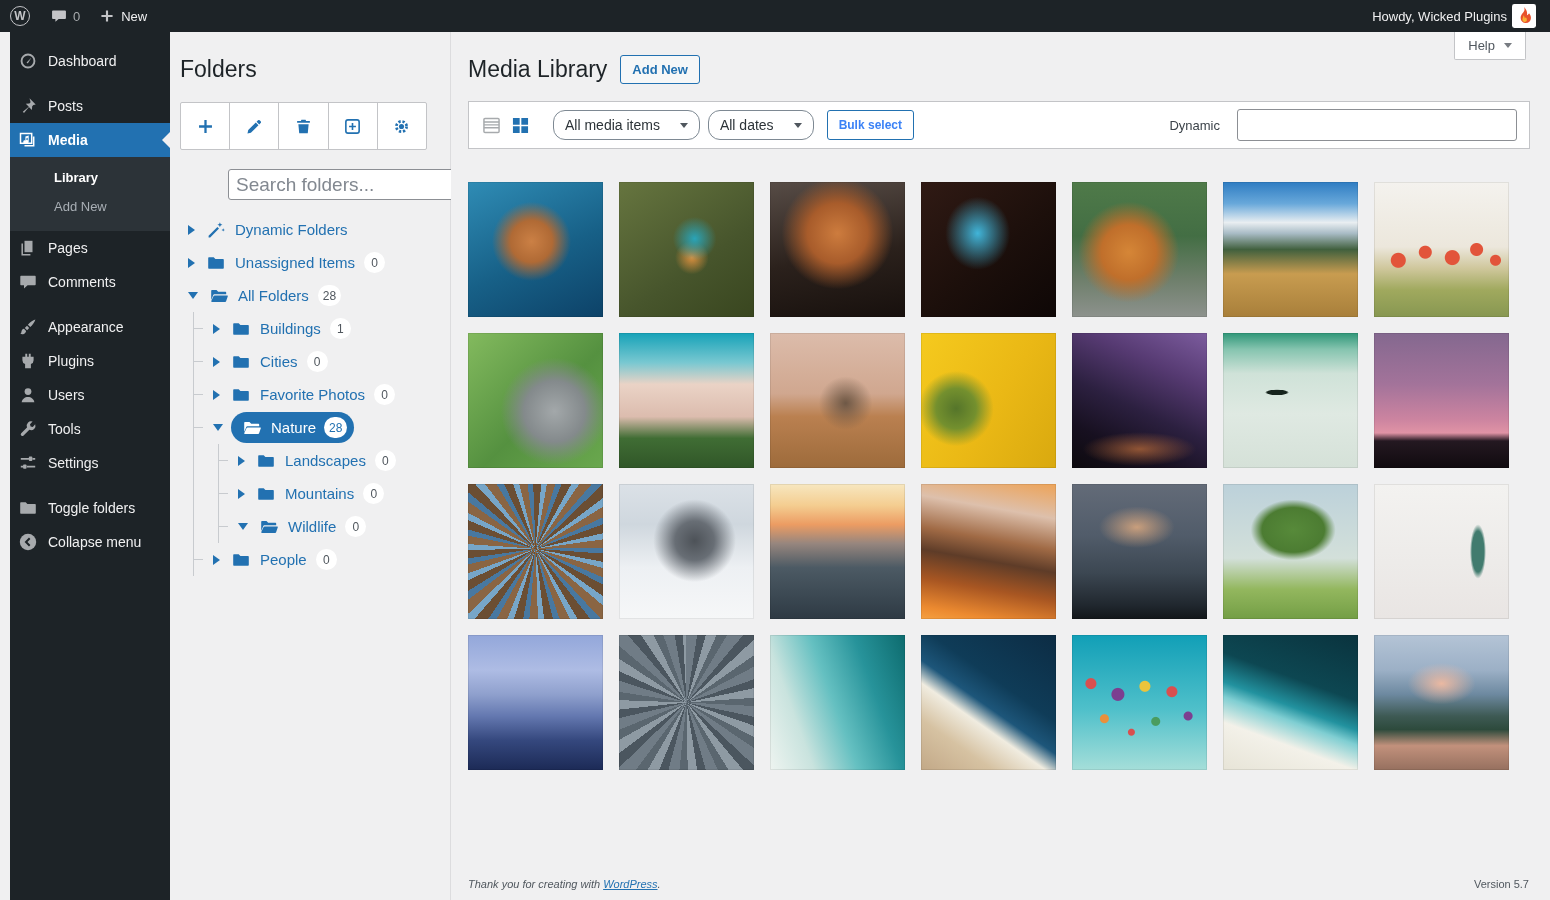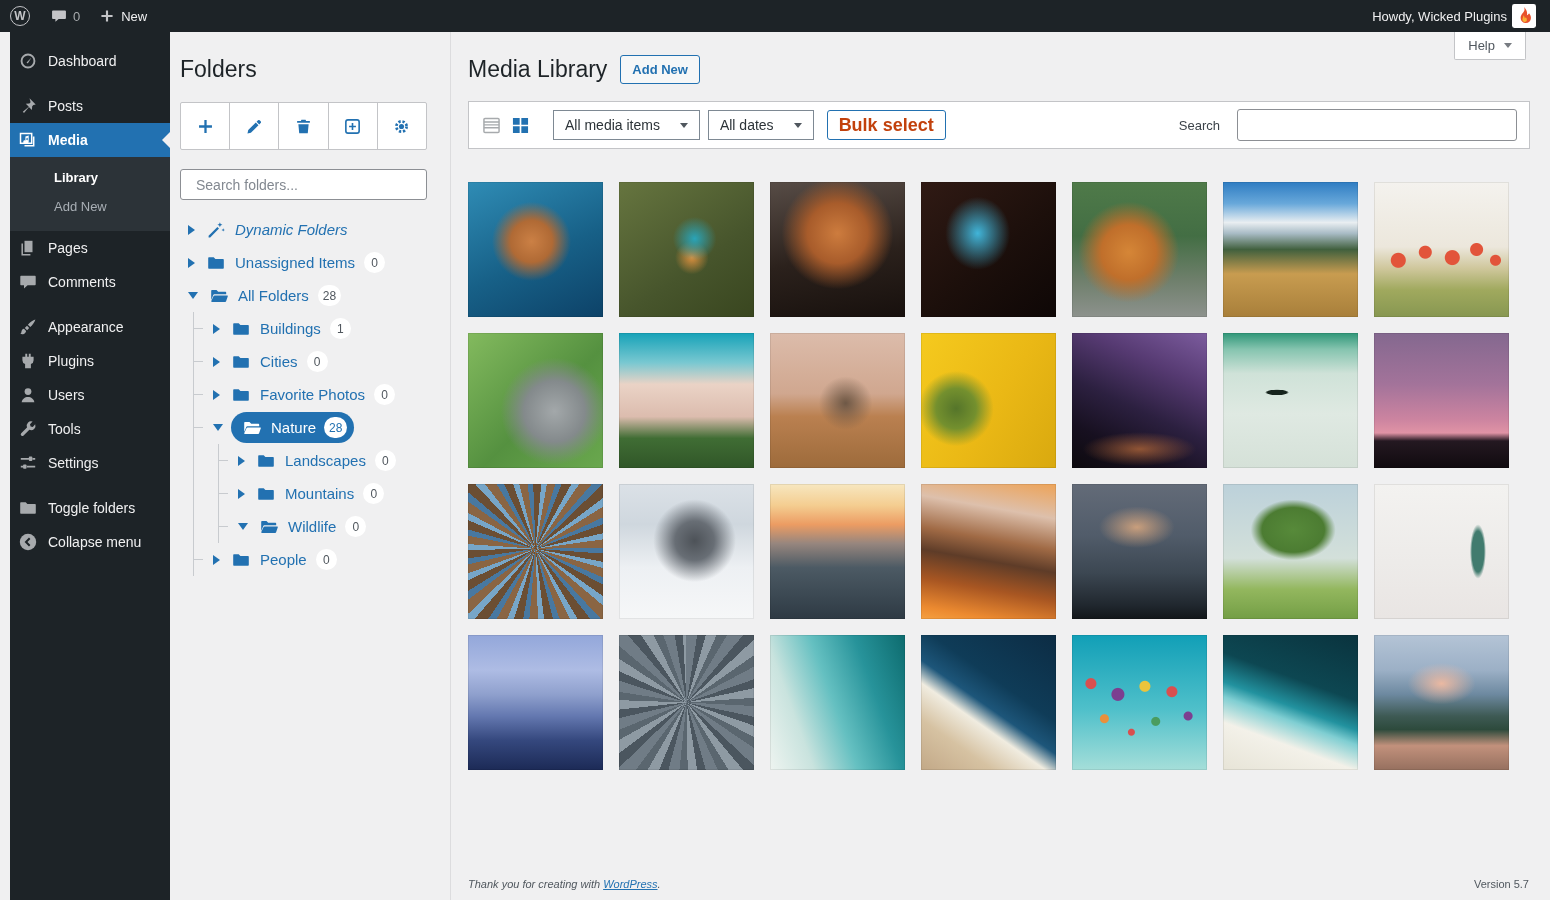--- a/index.html
+++ b/index.html
@@ -43,22 +43,22 @@
     background:#f0f0f1; border-right:1px solid #dcdcde; padding-left:20px; }
   .fp-title { font-size:23px; font-weight:400; color:#1d2327; margin:24px 0 0; }
   .fp-toolbar { display:flex; width:247px; height:48px; background:#fff;
     border:1px solid #c3c4c7; margin-top:19px; border-radius:2px; }
   .fp-tool { flex:1; display:flex; align-items:center; justify-content:center;
     color:#2271b1; border-right:1px solid #c3c4c7; cursor:pointer; }
   .fp-tool:last-child { border-right:none; }
   .fp-tool svg { width:19px; height:19px; }
   .fp-search { margin-top:19px; }
   .fp-search input { width:247px; height:31px; border:1px solid #8c8f94; border-radius:3px;
-    padding:0 15px; font-size:14px; color:#2c3338; background:#fff;
-    font-family:"Liberation Sans", sans-serif; }
+    padding:0 7px; font-size:19px; color:#2c3338; background:#fff;
+    font-family:"Liberation Sans", sans-serif;margin-left:48px; }
   .fp-search input::placeholder { color:#828890; }
   .tree { margin-top:13px; }
   .tree-row { display:flex; align-items:center; height:33px; color:#2271b1;
     font-size:15px; cursor:pointer; }
   .arrow { width:0; height:0; margin-right:11px; flex:none; }
   .arrow.right { border-left:7px solid #2271b1; border-top:5px solid transparent;
     border-bottom:5px solid transparent; }
   .arrow.down { border-top:7px solid #2271b1; border-left:5px solid transparent;
     border-right:5px solid transparent; }
   .node-icon { width:20px; height:20px; display:inline-flex; color:#2271b1;
@@ -85,25 +85,25 @@
   .add-new-btn { border:1px solid #2271b1; color:#2271b1; background:#f6f7f7;
     font-size:13px; font-weight:600; padding:6px 11px; border-radius:3px; cursor:pointer;
     font-family:"Liberation Sans", sans-serif; }
   .toolbar { margin:17px 20px 0 17px; background:#fff; border:1px solid #c3c4c7;
     height:48px; display:flex; align-items:center; padding:0 12px; gap:8px; }
   .view-icon { width:21px; height:21px; display:inline-flex; cursor:pointer; }
   .view-icon svg { width:100%; height:100%; }
   .view-icon.list { color:#a7aaad; }
   .view-icon.grid { color:#2271b1; margin-right:14px; }
   .select { display:flex; align-items:center; justify-content:space-between;
-    border:1px solid #7e8993; border-radius:0; background:#fff; height:30px;
+    border:1px solid #7e8993; border-radius:12px; background:#fff; height:30px;
     padding:0 11px; font-size:14px; color:#2c3338; gap:20px; cursor:pointer; }
   .select .chev-down { border-top-color:#50575e; }
-  .bulk-btn { border:1px solid #2271b1; color:#c2410c; background:#fff; border-radius:3px;
-    height:30px; padding:0 11px; font-size:18px; font-weight:600; cursor:pointer;
+  .bulk-btn { border:1px solid #2271b1; color:#3b82f6; background:#fff; border-radius:3px;
+    height:30px; padding:0 11px; font-size:12px; font-weight:600; cursor:pointer;
     margin-left:5px; font-family:"Liberation Sans", sans-serif; }
   .tb-spacer { flex:1; }
   .search-label { font-size:13px; color:#3c434a; margin-right:9px; }
   .search-input { width:280px; height:32px; border:1px solid #8c8f94; border-radius:3px;
     background:#fff; font-family:"Liberation Sans", sans-serif; padding:0 8px; font-size:14px; }
   .grid-wrap { margin:33px 0 0 17px; display:grid; grid-template-columns:repeat(7,135px);
     gap:16px; width:1041px; }
   .thumb { width:135px; height:135px; box-shadow:inset 0 0 0 1px rgba(0,0,0,.08);
     cursor:pointer; }
   .footer { position:absolute; left:17px; right:21px; bottom:10px; display:flex;
@@ -302,21 +302,21 @@
             <circle cx="10" cy="10" r="5.4" fill="none" stroke="currentColor" stroke-width="2.8" stroke-dasharray="2.4 1.9"></circle>
             <circle cx="10" cy="10" r="2.7"></circle>
           </svg>
         </span>
       </div>
     </div>
   <div class="fp-search">
     <input type="text" placeholder="Search folders..." style="">
   </div>
   <div class="tree">
-      <div class="tree-row" style="padding-left: 8px; font-style: italic;">
+      <div class="tree-row" style="padding-left: 8px;">
         <span class="arrow right"></span>
         <span class="node-icon">
           <svg viewBox="0 0 20 20" fill="currentColor">
             <path d="M2.6 15.8 11.4 7l1.6 1.6-8.8 8.8H2.6zM13.9 2.3l.7 1.8 1.8.7-1.8.7-.7 1.8-.7-1.8-1.8-.7 1.8-.7zM17.2 8.2l.5 1.2 1.2.5-1.2.5-.5 1.2-.5-1.2-1.2-.5 1.2-.5z"></path>
           </svg>
         </span>
         <span class="node-label">Dynamic Folders</span>
       </div>
       <div class="tree-row" style="padding-left: 8px;">
         <span class="arrow right"></span>
@@ -452,21 +452,21 @@
     <div class="select">
       <span>All media items</span>
       <span class="chev-down"></span>
     </div>
     <div class="select">
       <span>All dates</span>
       <span class="chev-down"></span>
     </div>
     <button class="bulk-btn">Bulk select</button>
     <span class="tb-spacer"></span>
-    <span class="search-label">Search</span>
+    <span class="search-label">Dynamic</span>
     <input class="search-input" type="text" value="" style="">
   </div>
 
   <div class="grid-wrap">
       <div class="thumb" style="background: radial-gradient(circle at 47% 44%, rgb(203, 128, 69) 0%, rgb(176, 106, 53) 20%, rgba(176, 106, 53, 0) 38%), linear-gradient(155deg, rgb(47, 140, 181) 0%, rgb(23, 96, 135) 55%, rgb(13, 66, 104) 100%);"></div>
       <div class="thumb" style="background: radial-gradient(circle at 56% 42%, rgb(42, 164, 184) 0%, rgba(42, 164, 184, 0) 20%), radial-gradient(circle at 54% 56%, rgb(217, 143, 62) 0%, rgba(217, 143, 62, 0) 16%), linear-gradient(145deg, rgb(102, 117, 63) 0%, rgb(71, 85, 44) 60%, rgb(57, 70, 31) 100%);"></div>
       <div class="thumb" style="background: radial-gradient(circle at 50% 38%, rgb(205, 124, 62) 0%, rgb(168, 92, 43) 28%, rgba(168, 92, 43, 0) 52%), linear-gradient(170deg, rgb(87, 76, 70) 0%, rgb(43, 33, 28) 55%, rgb(23, 16, 13) 100%);"></div>
       <div class="thumb" style="background: radial-gradient(40% 45% at 42% 38%, rgb(65, 181, 217) 0%, rgba(65, 181, 217, 0) 60%), linear-gradient(140deg, rgb(48, 26, 20) 0%, rgb(28, 15, 11) 55%, rgb(14, 7, 6) 100%);"></div>
       <div class="thumb" style="background: radial-gradient(circle at 42% 52%, rgb(213, 134, 55) 0%, rgb(192, 111, 43) 26%, rgba(192, 111, 43, 0) 48%), linear-gradient(rgb(79, 122, 73) 0%, rgb(67, 110, 68) 40%, rgb(110, 127, 107) 72%, rgb(141, 146, 141) 100%);"></div>
       <div class="thumb" style="background: linear-gradient(rgb(46, 124, 194) 0%, rgb(104, 168, 218) 16%, rgb(233, 238, 241) 30%, rgb(169, 188, 198) 38%, rgb(65, 96, 62) 50%, rgb(200, 156, 80) 68%, rgb(168, 127, 58) 100%);"></div>

